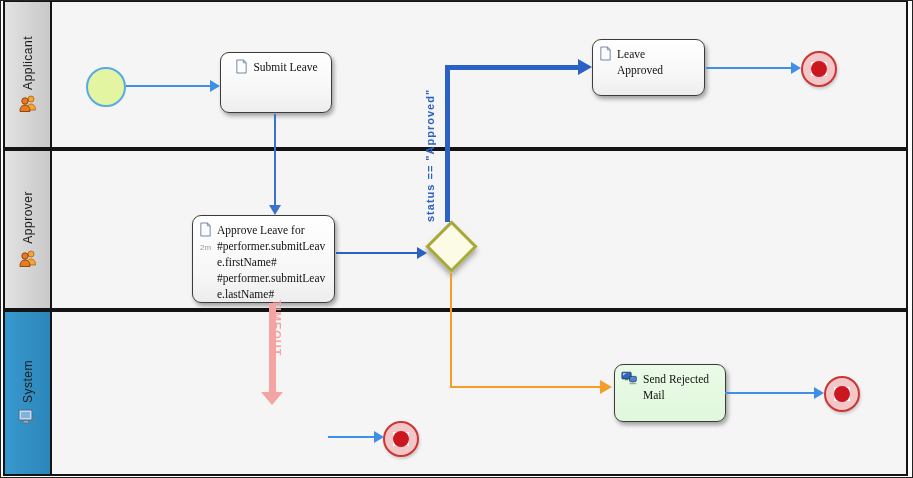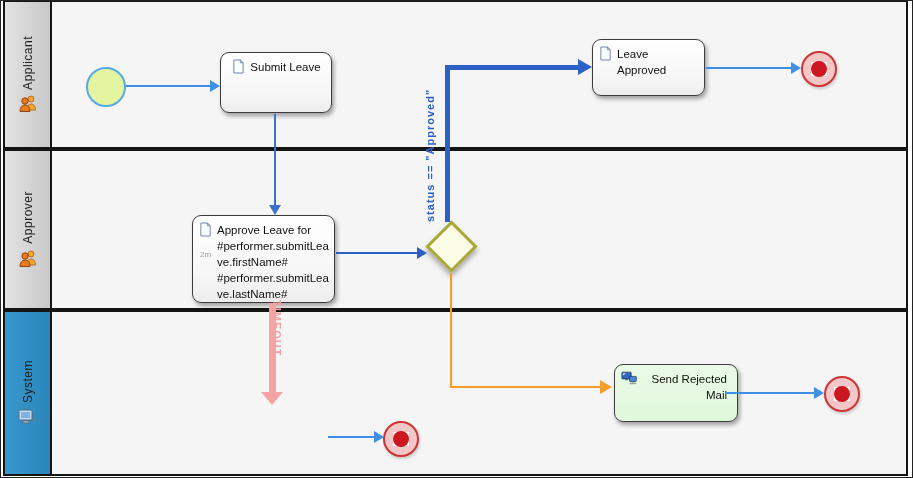--- a/index.html
+++ b/index.html
@@ -45,22 +45,22 @@
   
   .task{
     background:linear-gradient(180deg,#ffffff 0%,#f6f6f6 70%,#ededed 100%);
     border:1px solid #3c3c3c;border-radius:9px;box-sizing:border-box;
     box-shadow:2px 3px 4px rgba(0,0,0,.35);
     display:flex;align-items:flex-start;padding:6px 5px 4px 6px;gap:5px;
     font-size:11.5px;line-height:16px;color:#101010;
   }
   .task.green{background:linear-gradient(180deg,#eafbe7 0%,#e0f8dc 100%);}
   .icon-col{display:flex;flex-direction:column;align-items:center;flex:0 0 auto;}
-  .dur{font-size:8px;color:#9a9a9a;margin-top:10px;}
-  .task-label{overflow-wrap:anywhere;}
+  .dur{font-size:8px;color:#9a9a9a;margin-top:3px;}
+  .task-label{overflow-wrap:anywhere;font-family:Liberation Serif, serif;}
   
   .gateway{
     width:37px;height:37px;transform:rotate(45deg);
     background:#fcfce6;border:3px solid #a8a83a;box-sizing:border-box;
     box-shadow:3px 3px 5px rgba(110,110,110,.55);
   }
   
   .seg{position:absolute;}
   .c-lblue{background:#3f8fe6;}
   .c-mblue{background:#3a72cc;}
@@ -209,21 +209,21 @@
     <div class="end-sq"></div>
     <div class="end-dot"></div>
   </div>
 
   <div>
     <div class="seg c-orange" style="left:450px;top:273px;width:2px;height:114px;"></div>
     <div class="seg c-orange" style="left:450px;top:386px;width:151px;height:2px;"></div>
     <div class="tri r-orange" style="left:600px;top:380px;"></div>
   </div>
 
-  <div class="abs task green" style="left:614px;top:364px;width:124px;height:58px;text-align:right;">
+  <div class="abs task green" style="left:614px;top:364px;width:112px;height:58px;">
     <span class="icon-col">
       <svg width="17" height="15" viewBox="0 0 20 17">
         <rect x="1" y="1" width="11" height="8" rx="1" fill="#2f66c4" stroke="#1d2c44" stroke-width="0.8"></rect>
         <path d="M2.2 2.2 l4 0 l-4 3 z" fill="rgba(255,255,255,0.75)"></path>
         <rect x="5" y="9" width="3" height="1.6" fill="#5a6672"></rect>
         <rect x="10" y="6" width="8" height="6" rx="0.8" fill="#4a86d8" stroke="#1d2c44" stroke-width="0.8"></rect>
         <rect x="12.5" y="12" width="2.5" height="1.2" fill="#5a6672"></rect>
         <rect x="10" y="13.6" width="8" height="1.8" rx="0.5" fill="#9aa4ae"></rect>
       </svg>
     </span>

